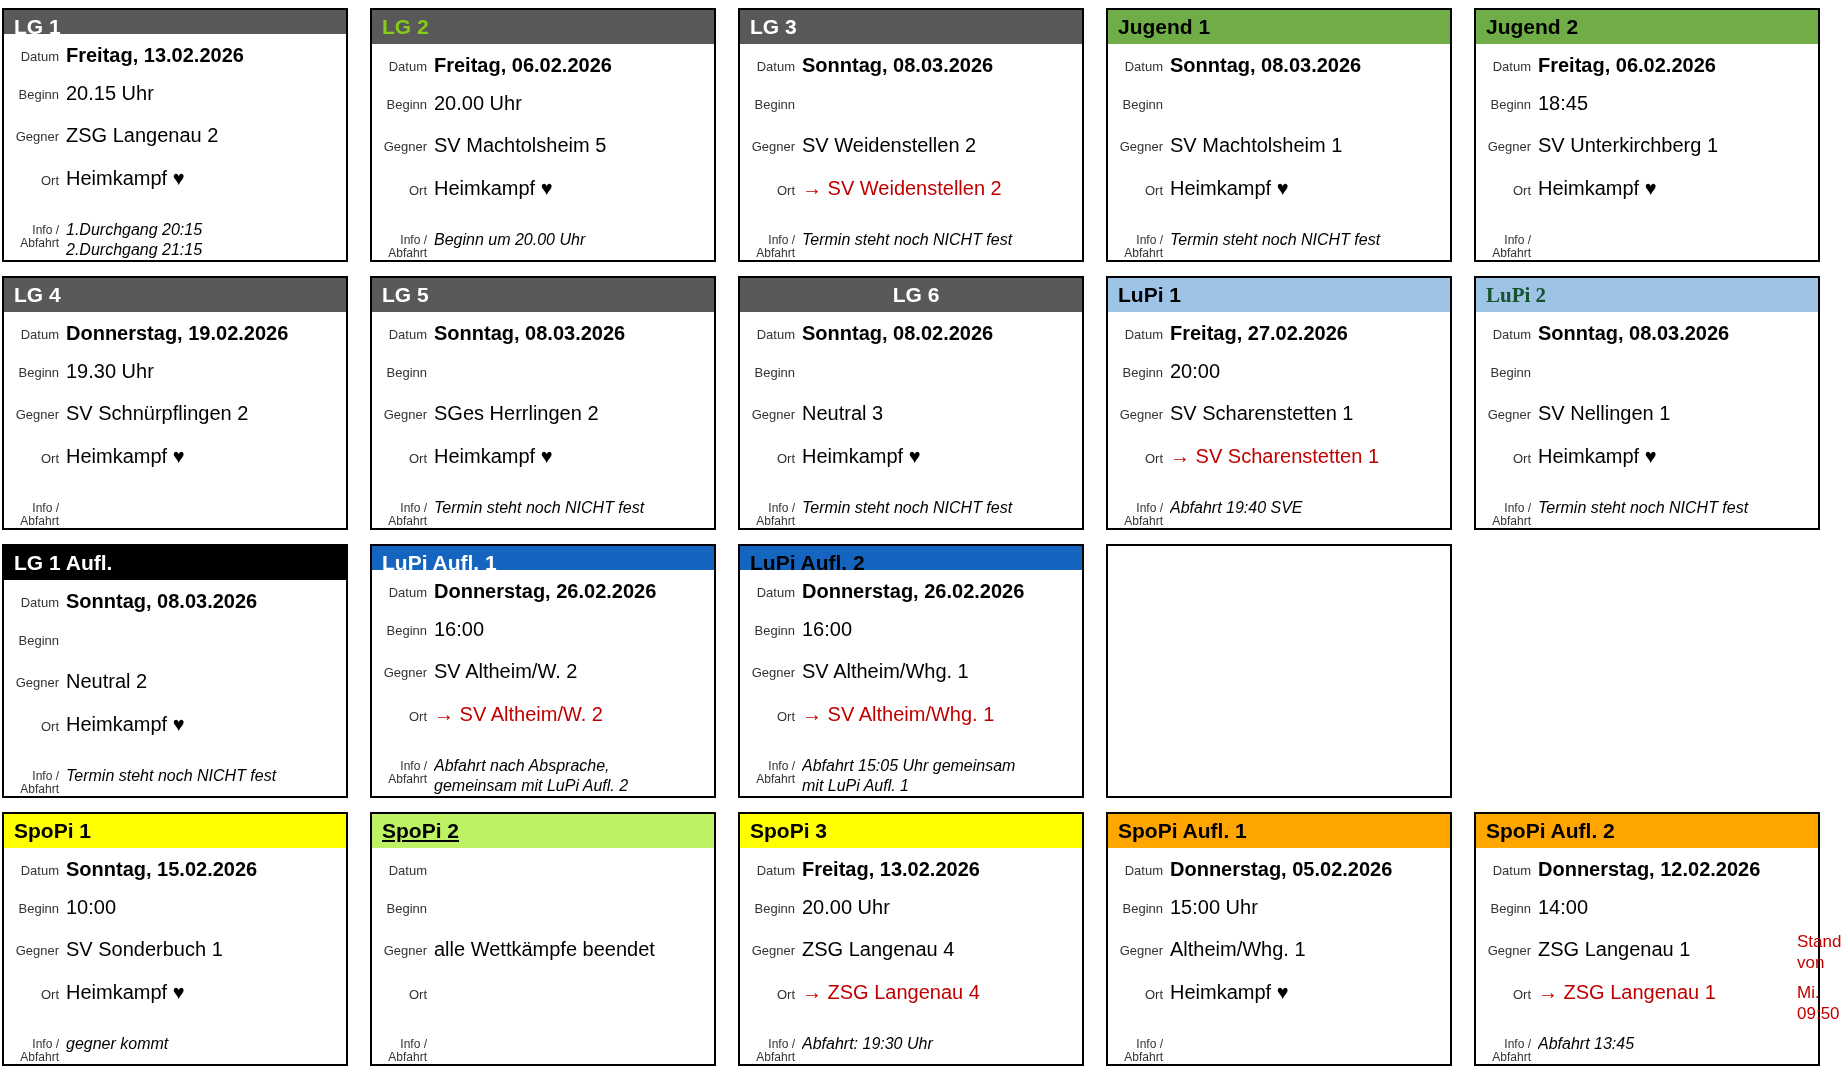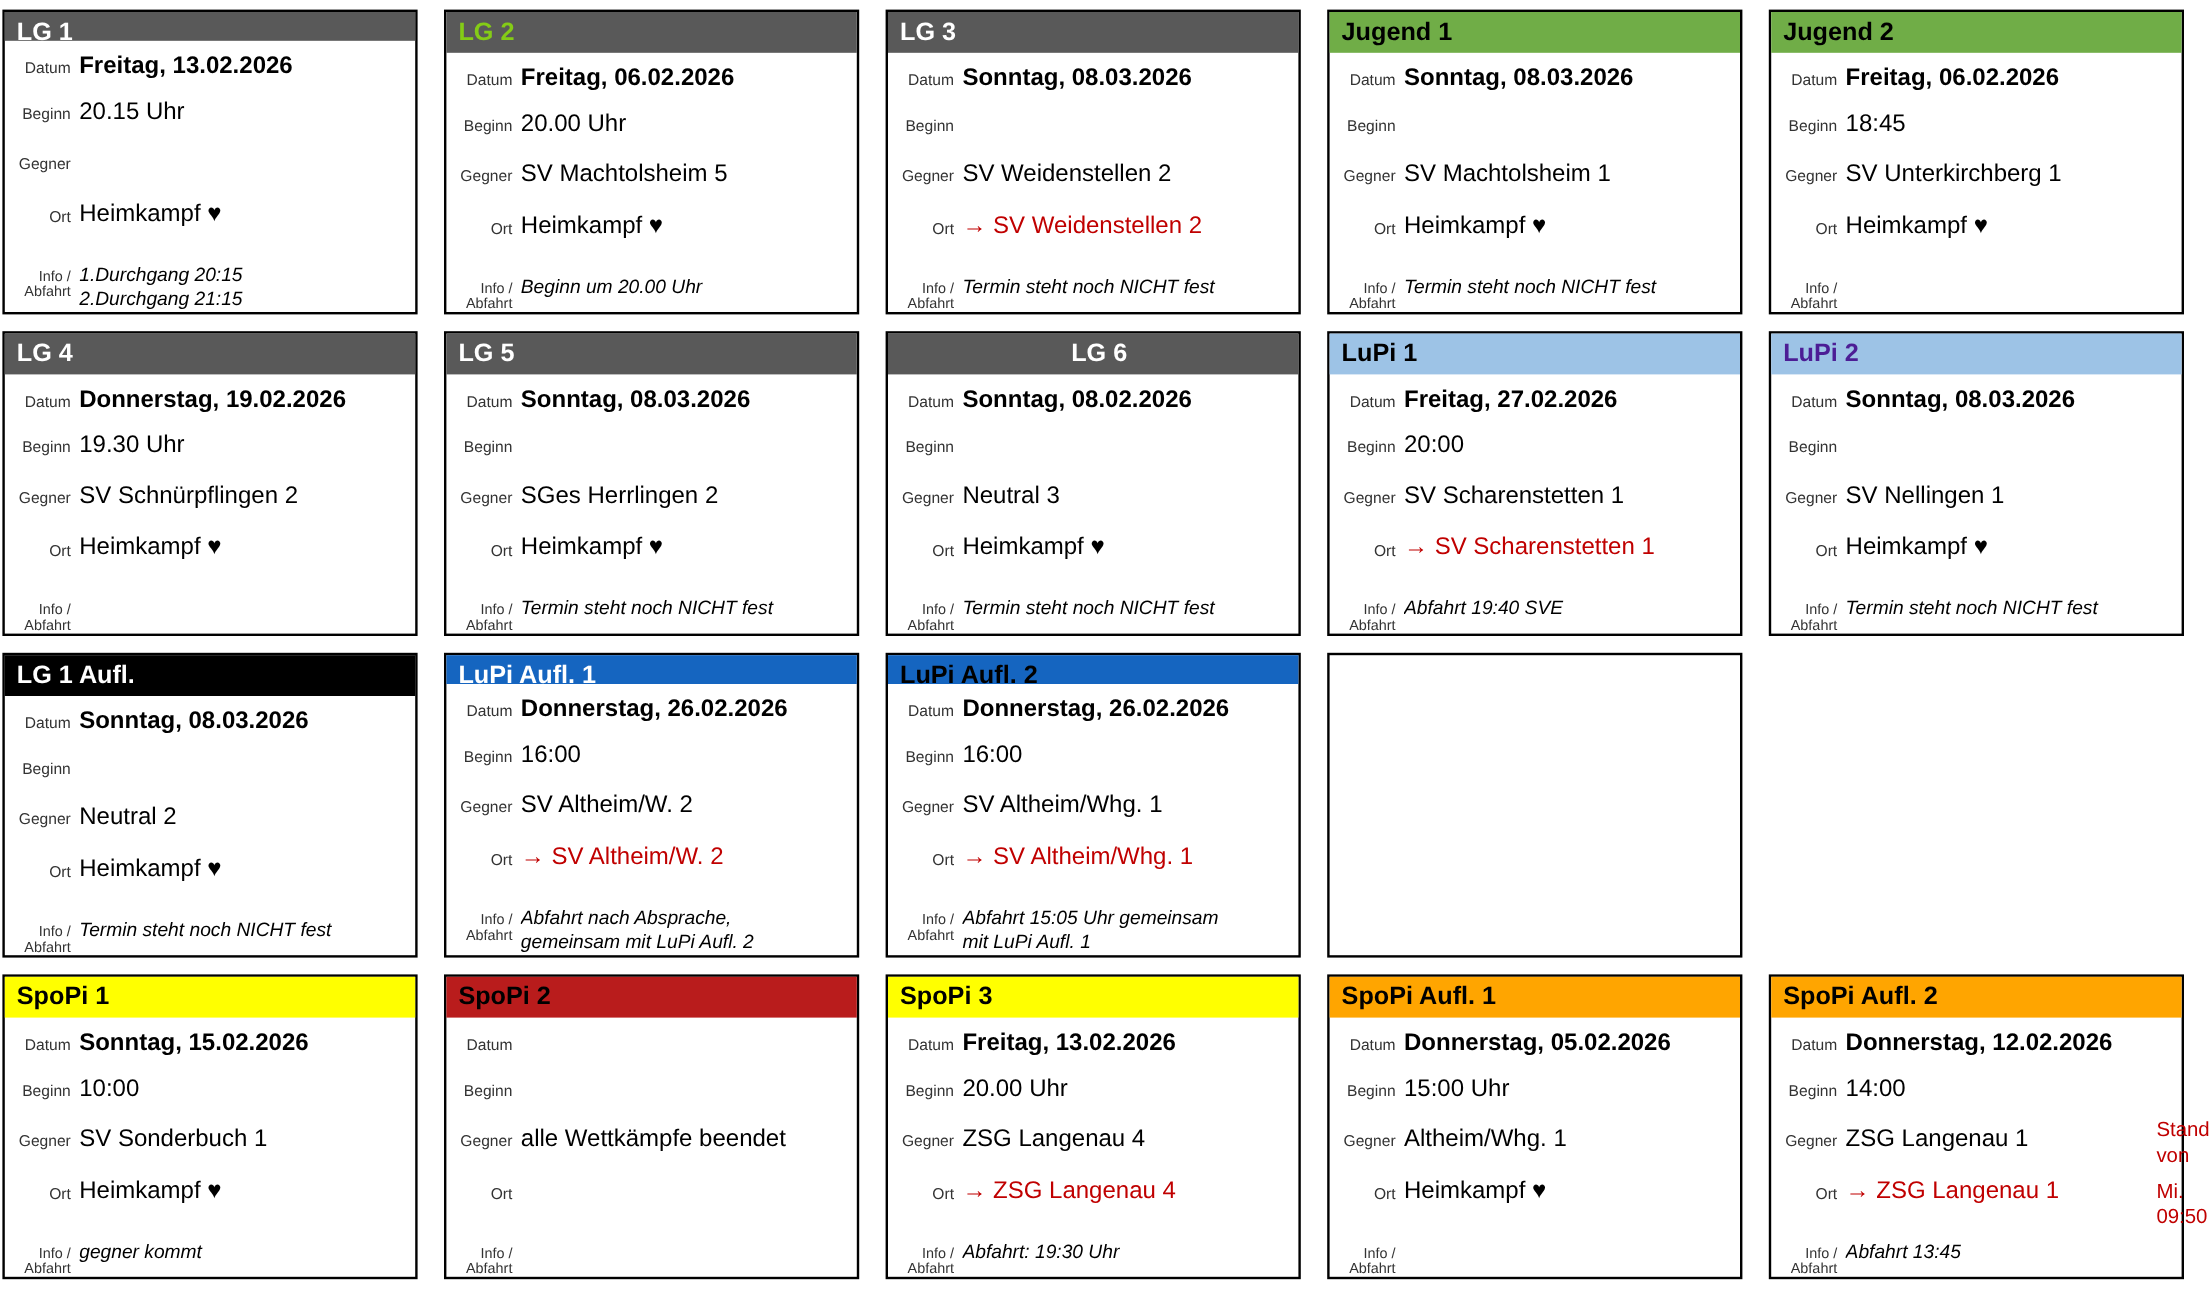--- a/index.html
+++ b/index.html
@@ -124,20 +124,21 @@
             <div class="row r-datum">
               <div class="lbl">Datum</div>
               <div class="val">Freitag, 13.02.2026</div>
             </div>
             <div class="row r-beginn">
               <div class="lbl">Beginn</div>
               <div class="val">20.15 Uhr</div>
             </div>
             <div class="row r-gegner">
               <div class="lbl">Gegner</div>
+              <div class="val">ZSG Langenau 2</div>
             </div>
             <div class="row r-ort">
               <div class="lbl">Ort</div>
               <div class="val home">Heimkampf ♥</div>
             </div>
             <div class="row r-info">
               <div class="lbl two">Info /<br>Abfahrt</div>
               <div class="val">1.Durchgang 20:15
 2.Durchgang 21:15</div>
             </div>
@@ -355,21 +356,21 @@
             </div>
             <div class="row r-info">
               <div class="lbl two">Info /<br>Abfahrt</div>
               <div class="val">Abfahrt 19:40 SVE</div>
             </div>
           </div>
         </div>
       </div>
       <div class="cellwrap">
         <div class="card">
-          <div class="title" style="background: rgb(157, 195, 230); color: #4c1d95;">LuPi 2</div>
+          <div class="title" style="background: rgb(157, 195, 230); color: #14532d; font-family: Liberation Serif, serif;">LuPi 2</div>
           <div class="rows">
             <div class="row r-datum">
               <div class="lbl">Datum</div>
               <div class="val">Sonntag, 08.03.2026</div>
             </div>
             <div class="row r-beginn">
               <div class="lbl">Beginn</div>
               <div class="val"></div>
             </div>
             <div class="row r-gegner">
@@ -500,21 +501,21 @@
             </div>
             <div class="row r-info">
               <div class="lbl two">Info /<br>Abfahrt</div>
               <div class="val">gegner kommt</div>
             </div>
           </div>
         </div>
       </div>
       <div class="cellwrap">
         <div class="card">
-          <div class="title" style="background: #b91c1c; color: rgb(0, 0, 0);">SpoPi 2</div>
+          <div class="title" style="background: #bef264; color: rgb(0, 0, 0); text-decoration: underline;">SpoPi 2</div>
           <div class="rows">
             <div class="row r-datum">
               <div class="lbl">Datum</div>
               <div class="val"></div>
             </div>
             <div class="row r-beginn">
               <div class="lbl">Beginn</div>
               <div class="val"></div>
             </div>
             <div class="row r-gegner">

